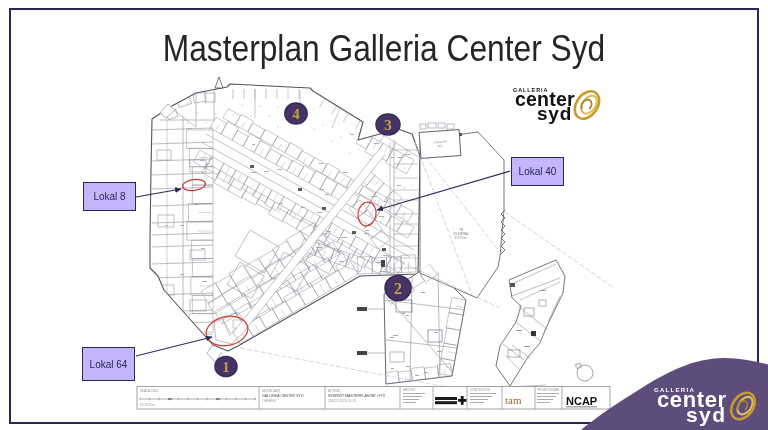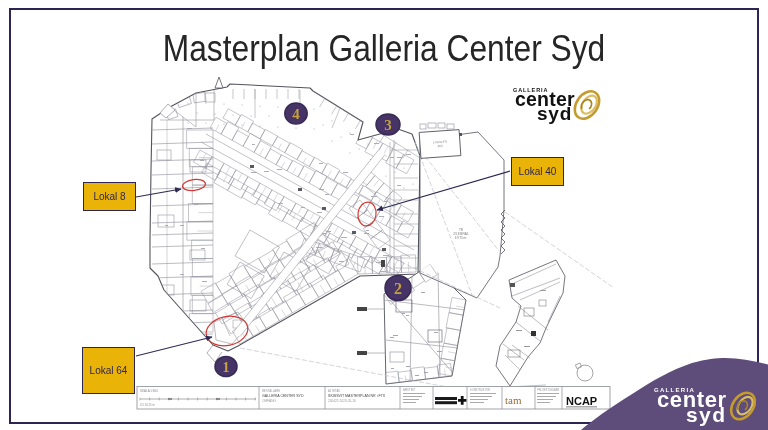--- a/index.html
+++ b/index.html
@@ -1,19 +1,19 @@
 <!DOCTYPE html>
 <html><head><meta charset="utf-8">
 <style>
 html,body{margin:0;padding:0;width:768px;height:430px;background:#ffffff;overflow:hidden;}
 *{box-sizing:border-box;}
 body{font-family:"Liberation Sans", sans-serif;}
 #frame{position:absolute;left:9px;top:8px;width:750px;height:416px;border:2px solid #2b2653;}
 #title{position:absolute;left:0;top:28px;width:768px;text-align:center;font-size:37px;color:#262626;transform:scaleX(0.857);transform-origin:384px 0;white-space:nowrap;}
-#labels div{position:absolute;border:1.4px solid #2b2653;background:#eab308;color:#2b2653;font-size:10px;display:flex;align-items:center;justify-content:center;}
+#labels div{position:absolute;border:1.4px solid #2b2653;background:#c4b5fd;color:#2b2653;font-size:10px;display:flex;align-items:center;justify-content:center;}
 </style></head>
 <body>
 <div id="frame"></div>
 <div id="title">Masterplan Galleria Center Syd</div>
 <svg width="768" height="430" viewBox="0 0 768 430" style="position:absolute;left:0;top:0">
 <defs>
       <marker id="ah" markerWidth="7" markerHeight="6" refX="5" refY="2.4" orient="auto">
         <path d="M0,0 L5.5,2.4 L0,4.8 z" fill="#2e2a55"></path>
       </marker>
       <clipPath id="cM">
@@ -580,13 +580,13 @@
 <g transform="translate(743 406) rotate(35) scale(0.97)">
 <ellipse cx="0" cy="0" rx="10.5" ry="15" fill="none" stroke="#c49b2e" stroke-width="2.6"></ellipse>
 <ellipse cx="1.5" cy="-1.5" rx="6.5" ry="10" fill="none" stroke="#dcbe62" stroke-width="2.2"></ellipse>
 <path d="M-2,6 A 4.5 6 0 1 1 4,2" fill="none" stroke="#a8841f" stroke-width="1.8"></path>
 </g>
 </g>
 </svg>
 <div id="labels">
 <div style="left:83px;top:182px;width:53px;height:29px;">Lokal 8</div>
 <div style="left:511px;top:157px;width:53px;height:29px;">Lokal 40</div>
-<div style="left:82px;top:347px;width:53px;height:47px;">Lokal 64</div>
+<div style="left:82px;top:347px;width:53px;height:34px;">Lokal 64</div>
 </div>
 </body></html>

